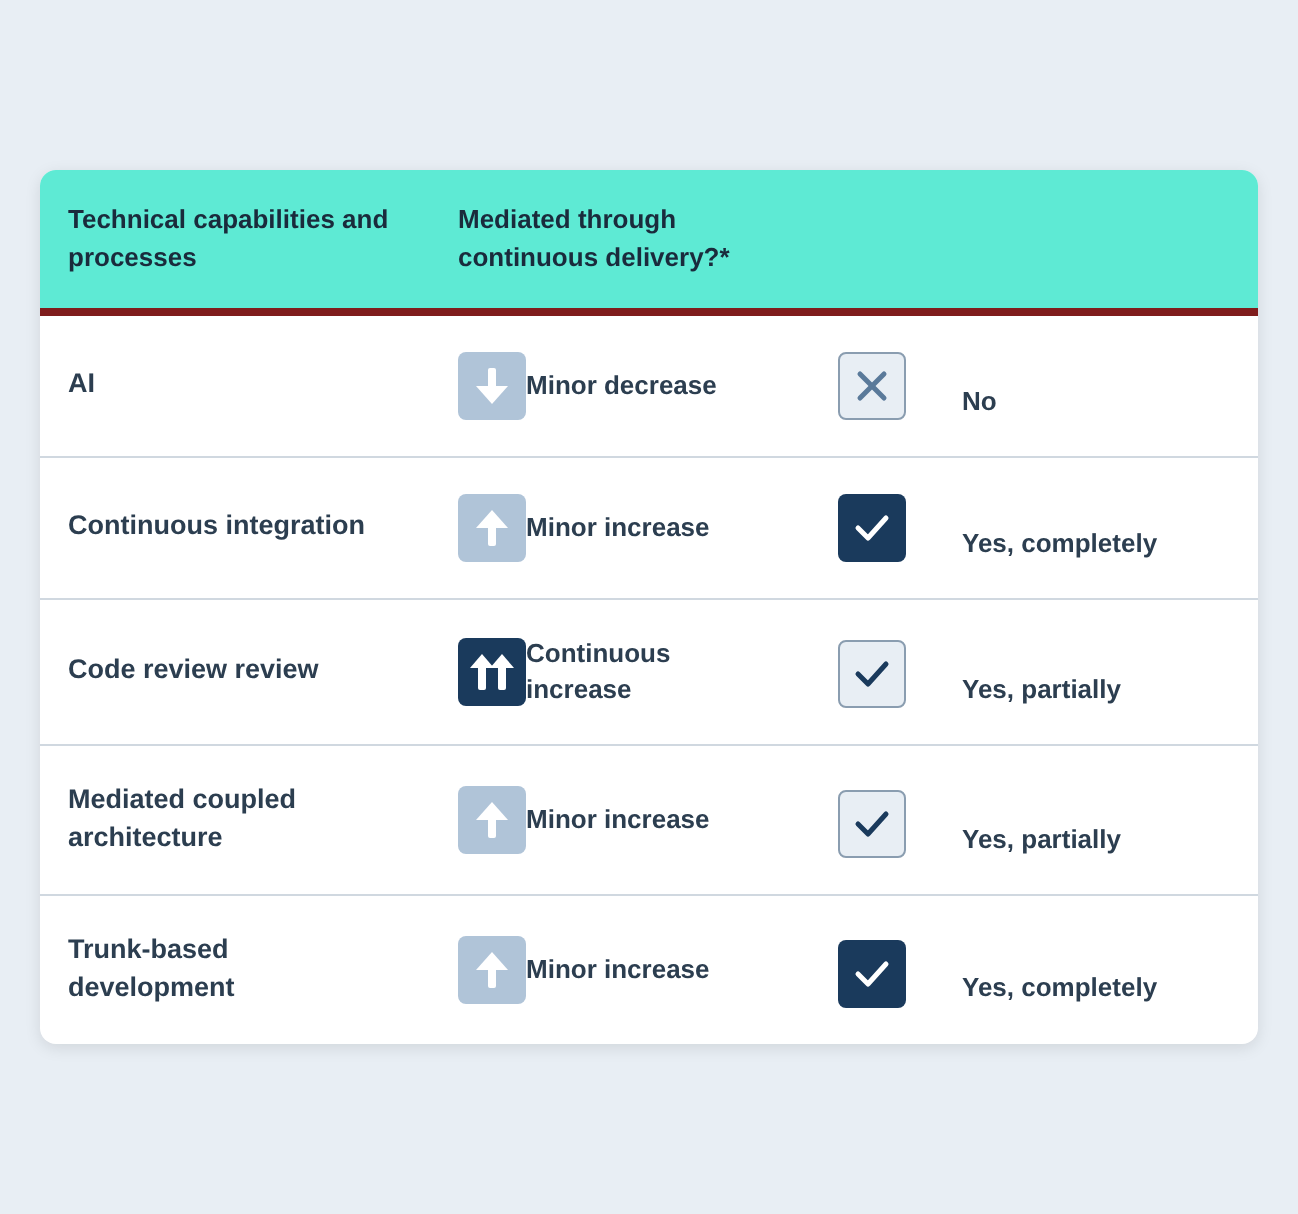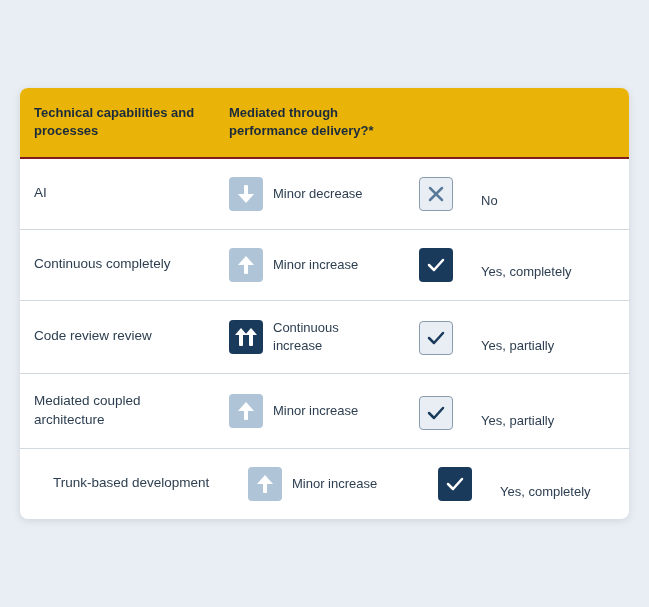--- a/index.html
+++ b/index.html
@@ -15,55 +15,54 @@
     .table-container {
       background: #ffffff;
       border-radius: 8px;
       overflow: hidden;
       width: 610px;
       box-shadow: 0 2px 8px rgba(0,0,0,0.1);
     }
     .table-header {
       display: grid;
       grid-template-columns: 195px 190px 195px;
-      background: #eab308;
-      border-bottom: 2px solid #7f1d1d;
+      background: #5eead4;
+      border-bottom: 4px solid #7f1d1d;
     }
     .header-cell {
       padding: 16px 14px;
       font-size: 13px;
       font-weight: 700;
       color: #1a2b3c;
       line-height: 1.4;
     }
     .table-row {
       display: grid;
       grid-template-columns: 195px 190px 195px;
       border-bottom: 1px solid #d0d8e0;
+      font-weight: bold;
     }
     .table-row:last-child {
       border-bottom: none;
-      margin-left: 19px;
     }
     .cell {
       padding: 18px 14px;
       display: flex;
       align-items: center;
       font-size: 13.5px;
       color: #2c3e50;
       line-height: 1.4;
     }
     .cell-name {
       font-size: 13.5px;
       color: #2c3e50;
     }
     .cell-effect {
       display: flex;
       align-items: center;
-      gap: 10px;
     }
     .effect-icon {
       width: 34px;
       height: 34px;
       border-radius: 4px;
       display: flex;
       align-items: center;
       justify-content: center;
       flex-shrink: 0;
     }
@@ -104,21 +103,21 @@
       color: #2c3e50;
       line-height: 1.4;
     }
   </style>
 </head>
 <body>
 
 <div class="table-container">
   <div class="table-header">
     <div class="header-cell">Technical capabilities and processes</div>
-    <div class="header-cell">Mediated through performance delivery?*</div>
+    <div class="header-cell">Mediated through continuous delivery?*</div>
   </div>
   <div id="table-body">
       <div class="table-row">
     <div class="cell">
       <span class="cell-name">AI</span>
     </div>
     <div class="cell cell-effect">
       <div class="effect-icon light">
         <svg width="18" height="20" viewBox="0 0 18 20" fill="none">
       <rect x="7" y="1" width="4" height="13" rx="1" fill="#fff"></rect>
@@ -132,21 +131,21 @@
         <svg width="20" height="20" viewBox="0 0 20 20" fill="none">
       <line x1="4" y1="4" x2="16" y2="16" stroke="#5a7a9a" stroke-width="2.5" stroke-linecap="round"></line>
       <line x1="16" y1="4" x2="4" y2="16" stroke="#5a7a9a" stroke-width="2.5" stroke-linecap="round"></line>
     </svg>
       </div>
       <span class="check-text">No</span>
     </div>
   </div>
       <div class="table-row">
     <div class="cell">
-      <span class="cell-name">Continuous completely</span>
+      <span class="cell-name">Continuous integration</span>
     </div>
     <div class="cell cell-effect">
       <div class="effect-icon light">
         <svg width="18" height="20" viewBox="0 0 18 20" fill="none">
       <rect x="7" y="6" width="4" height="13" rx="1" fill="#fff"></rect>
       <polygon points="9,1 1,10 17,10" fill="#fff"></polygon>
     </svg>
       </div>
       <span class="effect-text">Minor increase</span>
     </div>

